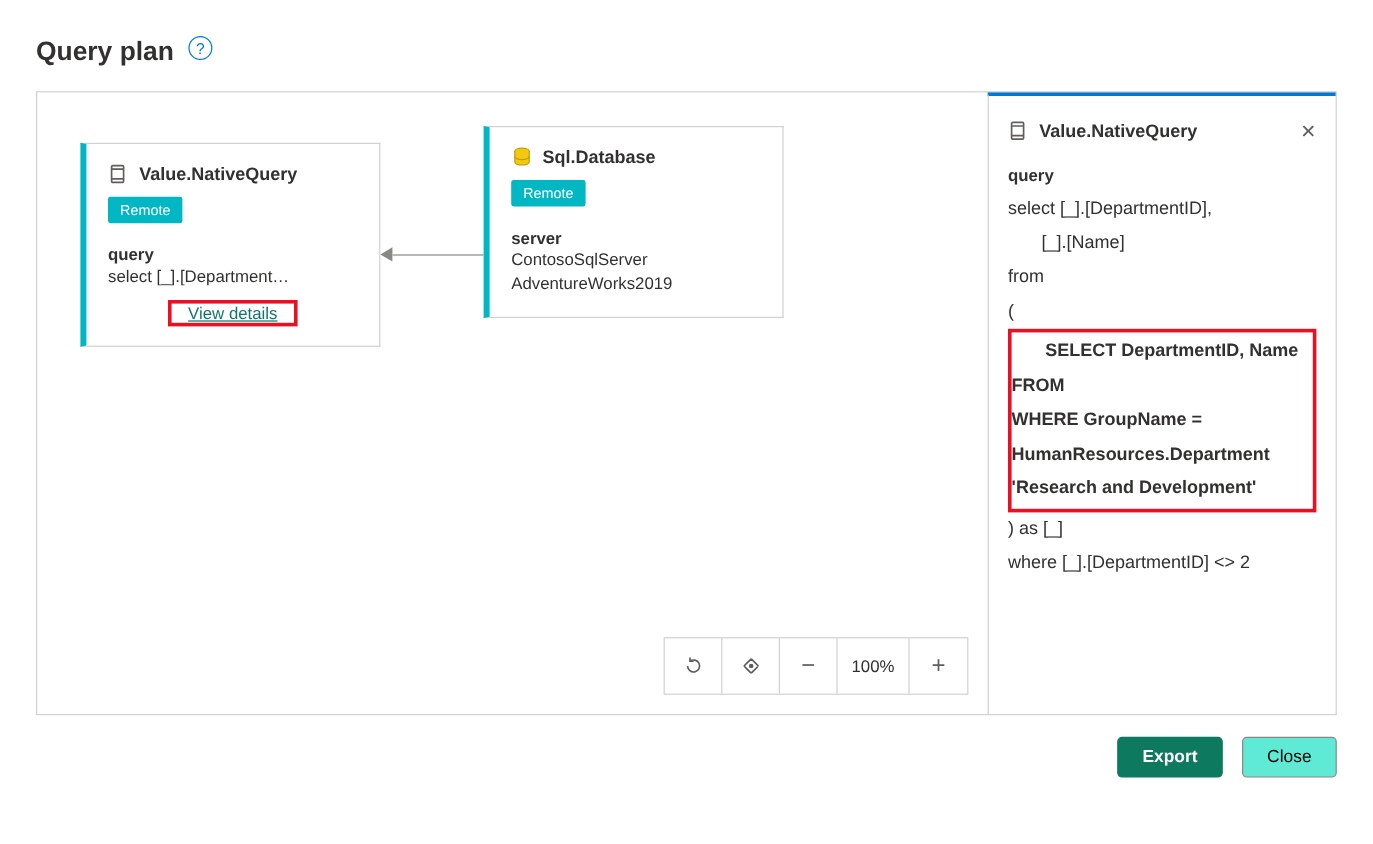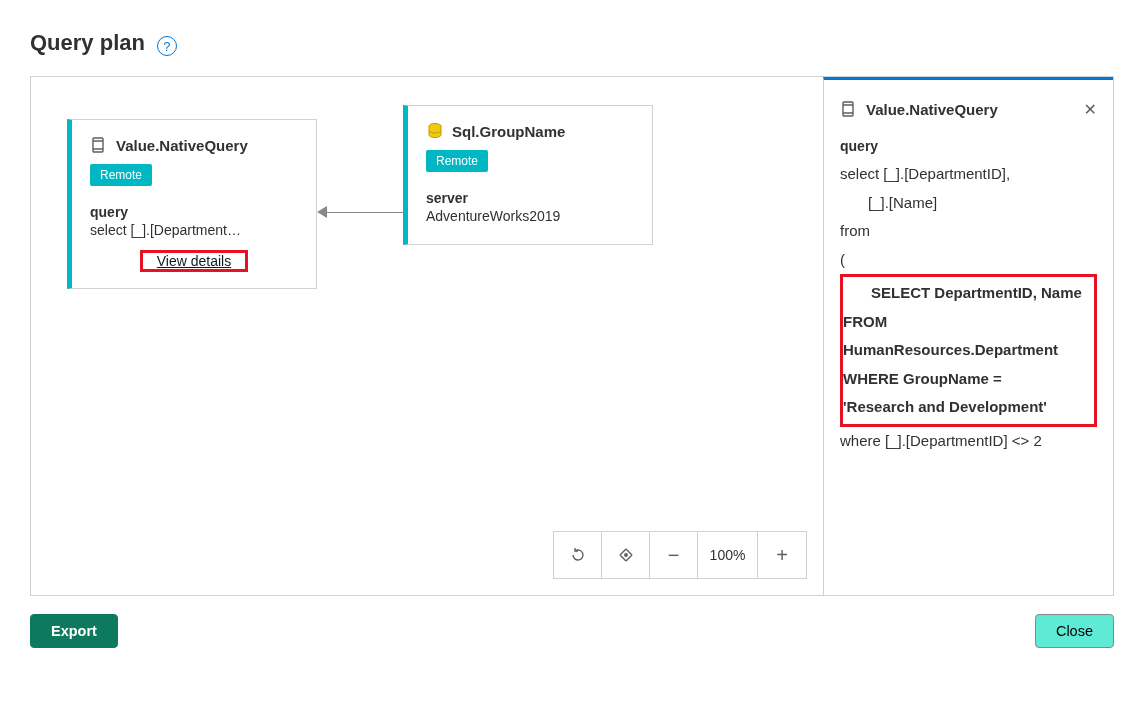--- a/index.html
+++ b/index.html
@@ -5,21 +5,21 @@
     * { box-sizing: border-box; margin: 0; padding: 0; }
     body {
       font-family: "Segoe UI", -apple-system, sans-serif;
       font-size: 14px;
       color: #323130;
       background: #fff;
       padding: 30px;
     }
     .header {
       display: flex;
-      align-items: flex-end;
+      align-items: flex-start;
       gap: 12px;
       margin-bottom: 20px;
     }
     .header h1 {
       font-size: 22px;
       font-weight: 600;
     }
     .help-icon {
       width: 20px; height: 20px;
       border: 1.5px solid #0078d4;
@@ -77,21 +77,21 @@
       margin-bottom: 4px;
       white-space: nowrap;
       overflow: hidden;
       text-overflow: ellipsis;
     }
     .view-details-wrap {
       text-align: center;
       margin-top: 12px;
     }
     .view-details {
-      color: #0f172a;
+      color: #0f766e;
       text-decoration: underline;
       cursor: pointer;
       padding: 4px 14px;
     }
     .highlight-red {
       border: 3px solid #e81123;
       display: inline-block;
     }
     .arrow-line {
       position: absolute;
@@ -165,22 +165,22 @@
       font-size: 15px;
     }
     .detail-query .highlight-block {
       border: 3px solid #e81123;
       padding: 2px 0px;
       display: block;
       font-weight: bold;
     }
     .footer {
       display: flex;
-      justify-content: space-between;
-      gap: 28px;
+      justify-content: flex-end;
+      gap: 16px;
       margin-top: 18px;
     }
     .btn {
       padding: 8px 20px;
       border-radius: 4px;
       font-size: 14.5px;
       cursor: pointer;
       border: 1px solid #8a8886;
       background: #5eead4;
     }
@@ -224,24 +224,25 @@
     <div class="arrow-line" style="left:296px; top:135px; width:76px;"></div>
     <div class="arrow-head" style="left:286px; top:129px;"></div>
 
     <div class="node" style="left:372px; top:28px;">
       <div class="node-title">
         <svg width="18" height="18" viewBox="0 0 18 18" fill="#f2c811" stroke="#c19c00" stroke-width="1">
           <ellipse cx="9" cy="4" rx="6" ry="2.5"></ellipse>
           <path d="M3 4 v9 a6 2.5 0 0 0 12 0 v-9" fill="#f2c811"></path>
           <path d="M3 8.5 a6 2.5 0 0 0 12 0" fill="none"></path>
         </svg>
-        <span>Sql.GroupName</span>
+        <span>Sql.Database</span>
       </div>
       <span class="badge">Remote</span>
       <div class="node-label">server</div>
+      <div class="node-value">ContosoSqlServer</div>
       <div class="node-value">AdventureWorks2019</div>
     </div>
 
     <div class="zoom-controls">
       <div class="zoom-btn">
         <svg width="18" height="18" viewBox="0 0 18 18" fill="none" stroke="#605e5c" stroke-width="1.4">
             <path d="M4 9 a5 5 0 1 0 2 -4"></path>
             <path d="M6 2 l0 3 l3 0"></path>
           </svg>
       </div>
@@ -268,24 +269,25 @@
     <span class="detail-close">✕</span>
     <div class="detail-label">query</div>
     <div class="detail-query">
       <div>select [_].[DepartmentID],</div>
       <div><span class="indent"></span><span>[_].[Name]</span></div>
       <div>from</div>
       <div>(</div>
       <span class="highlight-block">
         <div><span class="indent"></span><span>SELECT DepartmentID, Name</span></div>
         <div>FROM</div>
+        <div>WHERE GroupName =</div>
         <div>HumanResources.Department</div>
-        <div>WHERE GroupName =</div>
         <div>'Research and Development'</div>
       </span>
+      <div>) as [_]</div>
       <div>where [_].[DepartmentID] &lt;&gt; 2</div>
     </div>
   </div>
 </div>
 
 <div class="footer">
   <button class="btn btn-primary">Export</button>
   <button class="btn">Close</button>
 </div>
 

